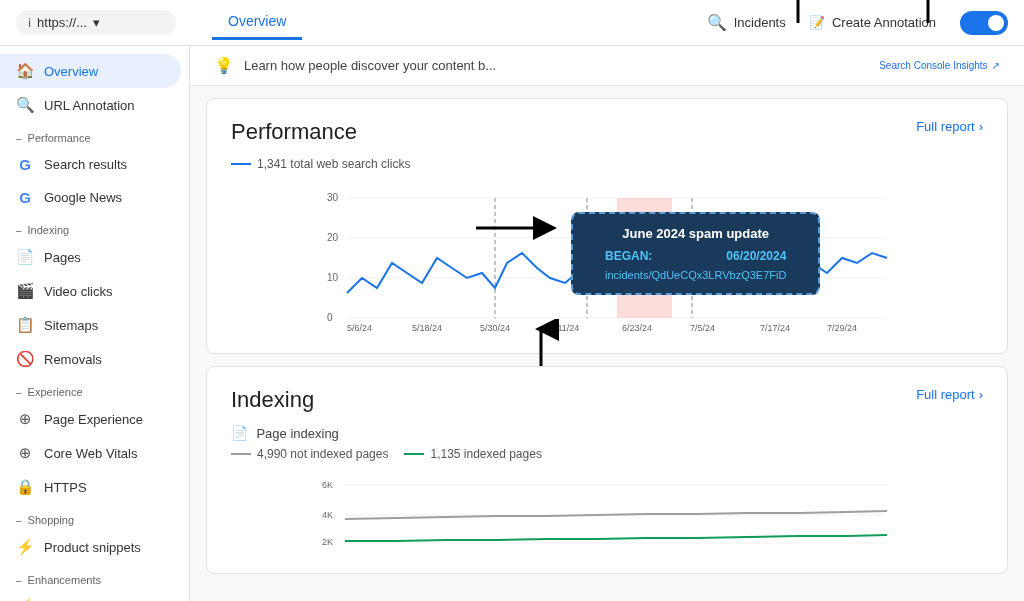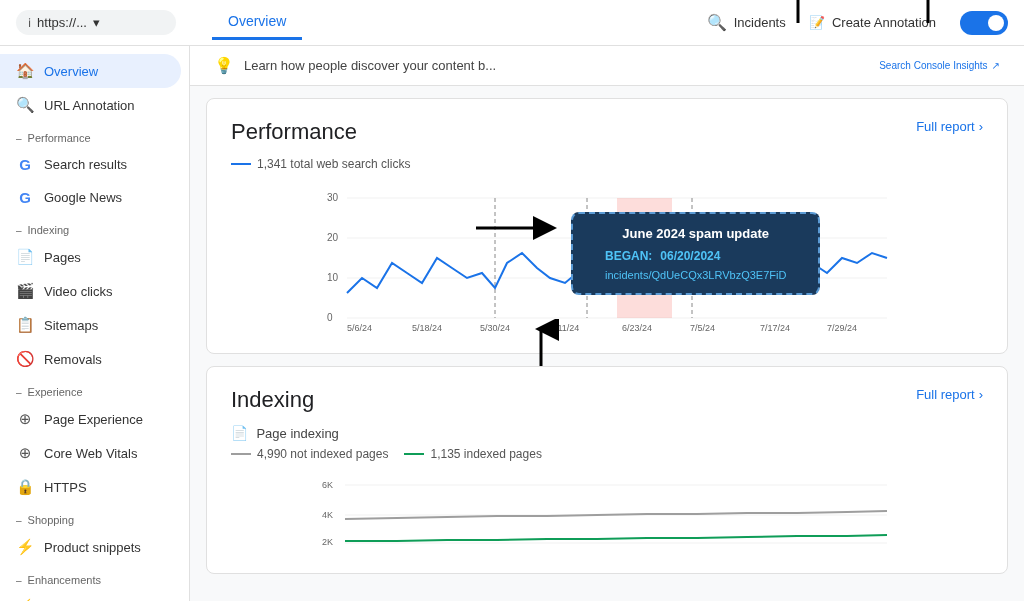--- a/index.html
+++ b/index.html
@@ -198,20 +198,21 @@
       font-weight: 700;
       font-size: 13px;
       text-align: center;
       margin-bottom: 8px;
     }
     .incident-tooltip-row {
       display: flex;
       gap: 8px;
       font-size: 12px;
       margin-bottom: 4px;
+      justify-content: space-between;
     }
     .incident-tooltip-label { font-weight: 700; color: #4fc3f7; }
     .incident-tooltip-value { font-weight: 700; color: #4fc3f7; }
     .incident-tooltip-link {
       color: #4fc3f7;
       font-size: 11px;
       margin-top: 6px;
       word-break: break-all;
       cursor: pointer;
     }

